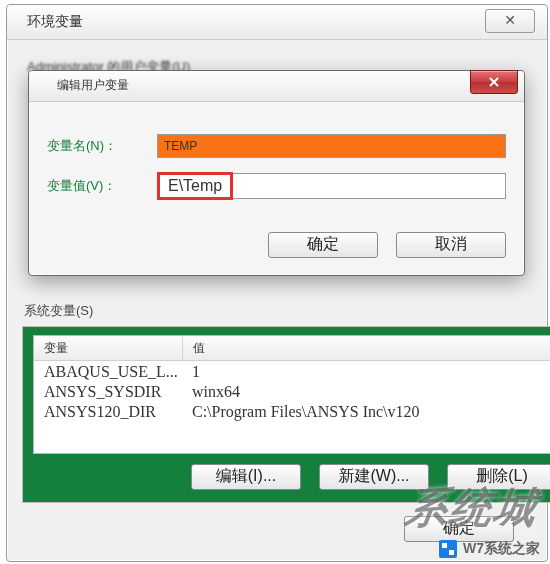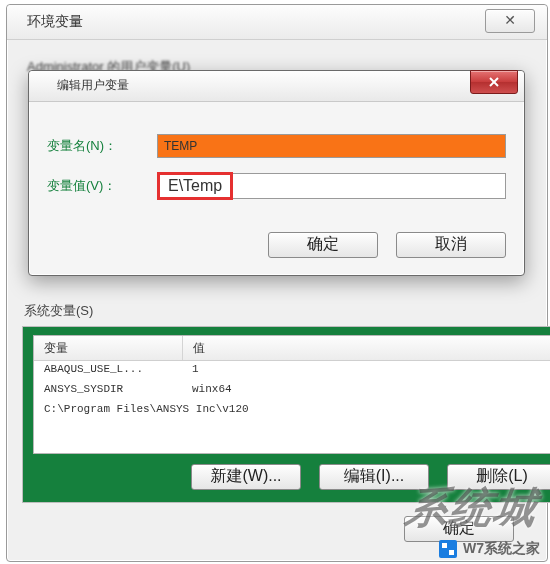--- a/index.html
+++ b/index.html
@@ -59,22 +59,22 @@
   .sys-area{position:absolute;left:22px;top:298px;width:548px;}
   .field-frame{border:1px solid #bdbdbd;background:#15803d;padding:8px 12px 12px 10px;}
   .table{border:1px solid #b7b7b7;background:#fff;}
   .thead{display:flex;height:24px;background:linear-gradient(#fdfdfd,#ececec);
     border-bottom:1px solid #cfcfcf;}
   .th{padding:4px 10px;font-size:12px;color:#333;}
   .th.sep{border-right:1px solid #d4d4d4;}
   .th.col1{width:128px;}
   .tbody{height:92px;overflow:hidden;}
   .tr{display:flex;height:20px;}
-  .td{padding:2px 10px;font-size:11px;white-space:nowrap;overflow:hidden;text-overflow:clip;
-      font-family:Liberation Mono, monospace;color:#333;}
+  .td{padding:2px 10px;font-size:16px;white-space:nowrap;overflow:hidden;text-overflow:clip;
+      font-family:Liberation Serif, serif;color:#333;}
   .td.col1{width:128px;}
   .td.col2{flex:1;}
   .btnrow{display:flex;justify-content:flex-end;gap:18px;margin-top:10px;}
 
   
   .main-ok{position:absolute;right:36px;bottom:22px;}
 
   
   .wm{position:absolute;right:0;bottom:0;width:260px;height:92px;pointer-events:none;}
   .wm-big{position:absolute;right:12px;bottom:28px;font-size:42px;font-weight:700;
@@ -115,27 +115,28 @@
         <div class="tbody" id="sys-tbody">
             <div class="tr">
               <div class="td col1">ABAQUS_USE_L...</div>
               <div class="td col2">1</div>
             </div>
             <div class="tr">
               <div class="td col1">ANSYS_SYSDIR</div>
               <div class="td col2">winx64</div>
             </div>
             <div class="tr">
+              <div class="td col1">ANSYS120_DIR</div>
               <div class="td col2">C:\Program Files\ANSYS Inc\v120</div>
             </div>
           </div>
       </div>
       <div class="btnrow">
+        <div class="winbtn">编辑(I)...</div>
         <div class="winbtn">新建(W)...</div>
-        <div class="winbtn">编辑(I)...</div>
         <div class="winbtn">删除(L)</div>
       </div>
     </div>
   </div>
 
   <div class="winbtn main-ok">确定</div>
 
   <div class="dialog">
     <div class="dlg-titlebar">
       <span class="dlg-title">编辑用户变量</span>

